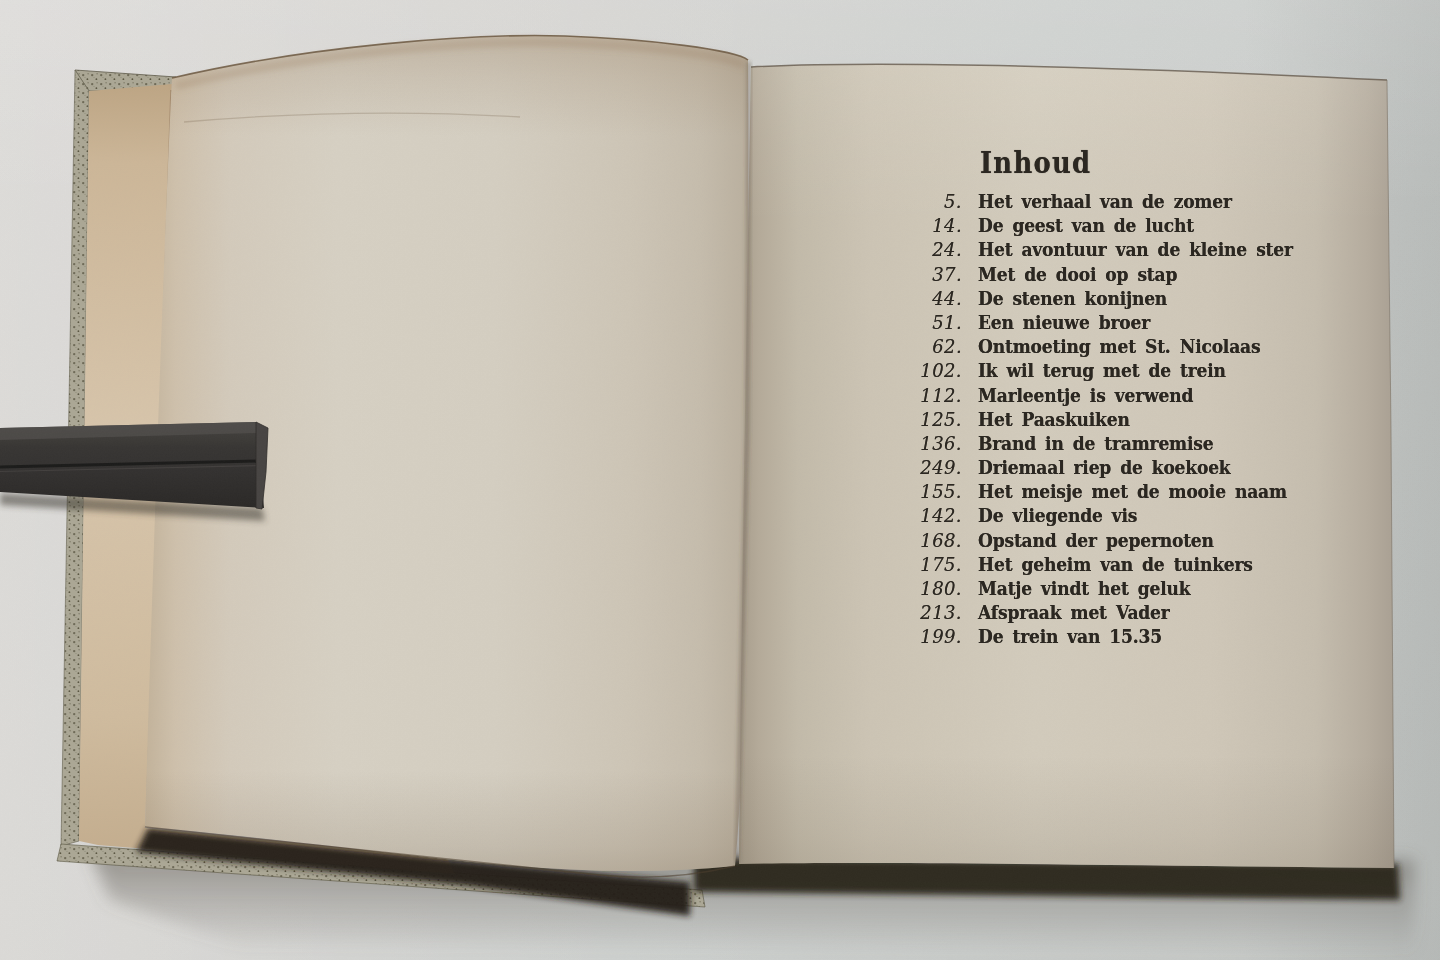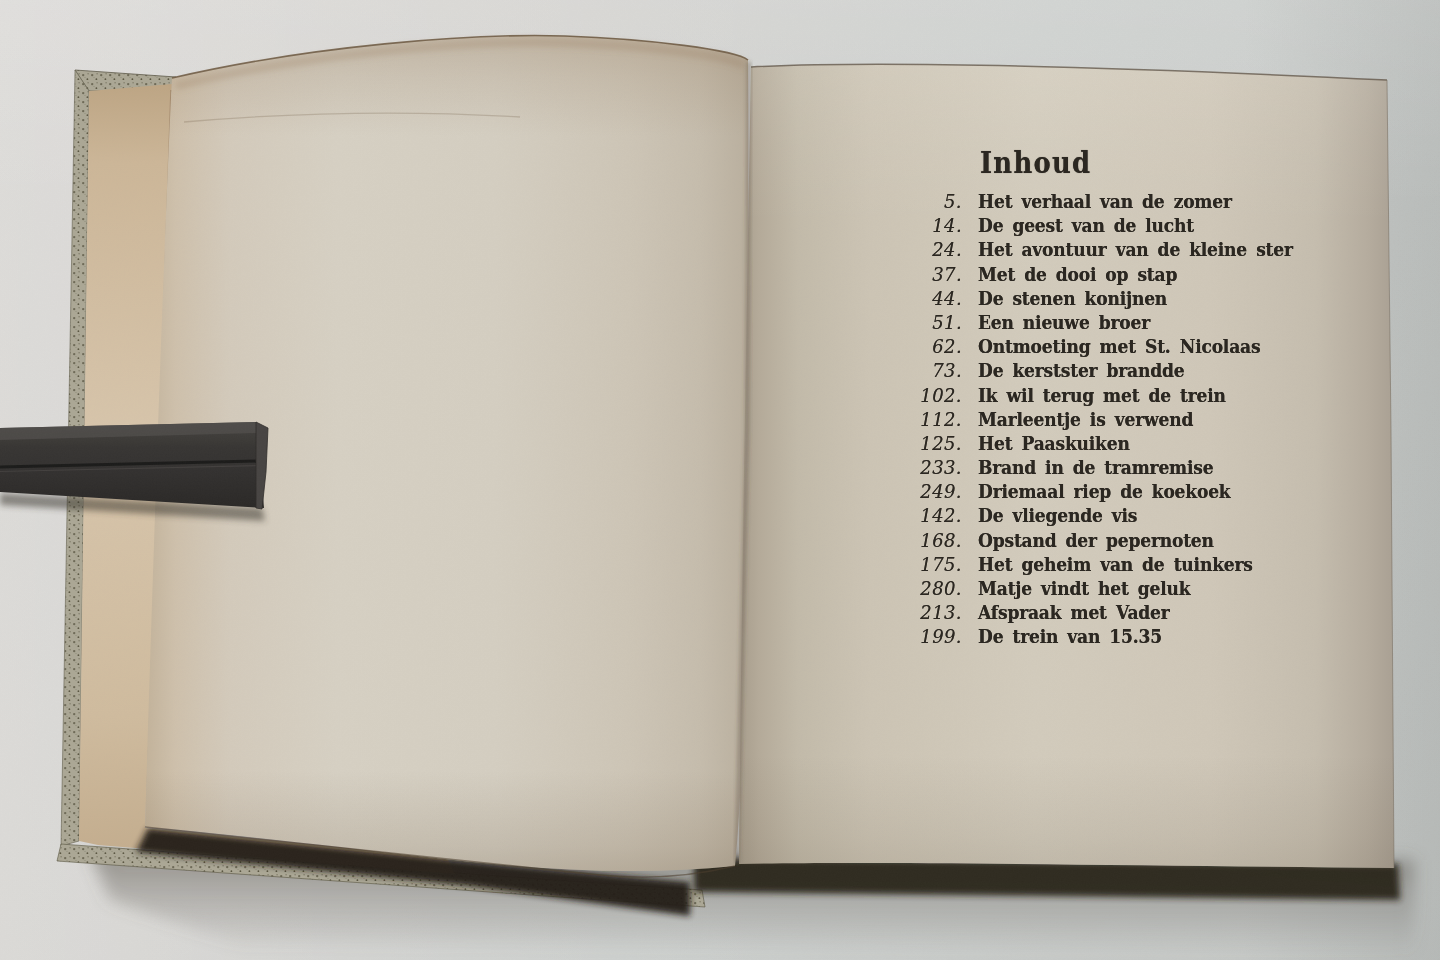--- a/index.html
+++ b/index.html
@@ -216,69 +216,69 @@
         <div class="toc-row">
           <span class="toc-num">51.</span>
           <span class="toc-entry">Een nieuwe broer</span>
         </div>
 
         <div class="toc-row">
           <span class="toc-num">62.</span>
           <span class="toc-entry">Ontmoeting met St. Nicolaas</span>
         </div>
 
-        <div class="toc-row">
-          <span class="toc-num">73.</span>
-          <span class="toc-entry">De kerstster brandde</span>
-        </div>
 
 
         <div class="toc-row">
           <span class="toc-num">102.</span>
           <span class="toc-entry">Ik wil terug met de trein</span>
         </div>
 
         <div class="toc-row">
           <span class="toc-num">112.</span>
           <span class="toc-entry">Marleentje is verwend</span>
         </div>
 
         <div class="toc-row">
           <span class="toc-num">125.</span>
           <span class="toc-entry">Het Paaskuiken</span>
         </div>
 
         <div class="toc-row">
-          <span class="toc-num">233.</span>
+          <span class="toc-num">136.</span>
           <span class="toc-entry">Brand in de tramremise</span>
         </div>
 
         <div class="toc-row">
           <span class="toc-num">249.</span>
           <span class="toc-entry">Driemaal riep de koekoek</span>
         </div>
 
+        <div class="toc-row">
+          <span class="toc-num">155.</span>
+          <span class="toc-entry">Het meisje met de mooie naam</span>
+        </div>
 
         <div class="toc-row">
           <span class="toc-num">142.</span>
           <span class="toc-entry">De vliegende vis</span>
         </div>
 
         <div class="toc-row">
           <span class="toc-num">168.</span>
           <span class="toc-entry">Opstand der pepernoten</span>
         </div>
 
         <div class="toc-row">
           <span class="toc-num">175.</span>
           <span class="toc-entry">Het geheim van de tuinkers</span>
         </div>
 
         <div class="toc-row">
-          <span class="toc-num">280.</span>
+          <span class="toc-num">180.</span>
           <span class="toc-entry">Matje vindt het geluk</span>
         </div>
 
         <div class="toc-row">
           <span class="toc-num">213.</span>
           <span class="toc-entry">Afspraak met Vader</span>
         </div>
 
         <div class="toc-row">
           <span class="toc-num">199.</span>

